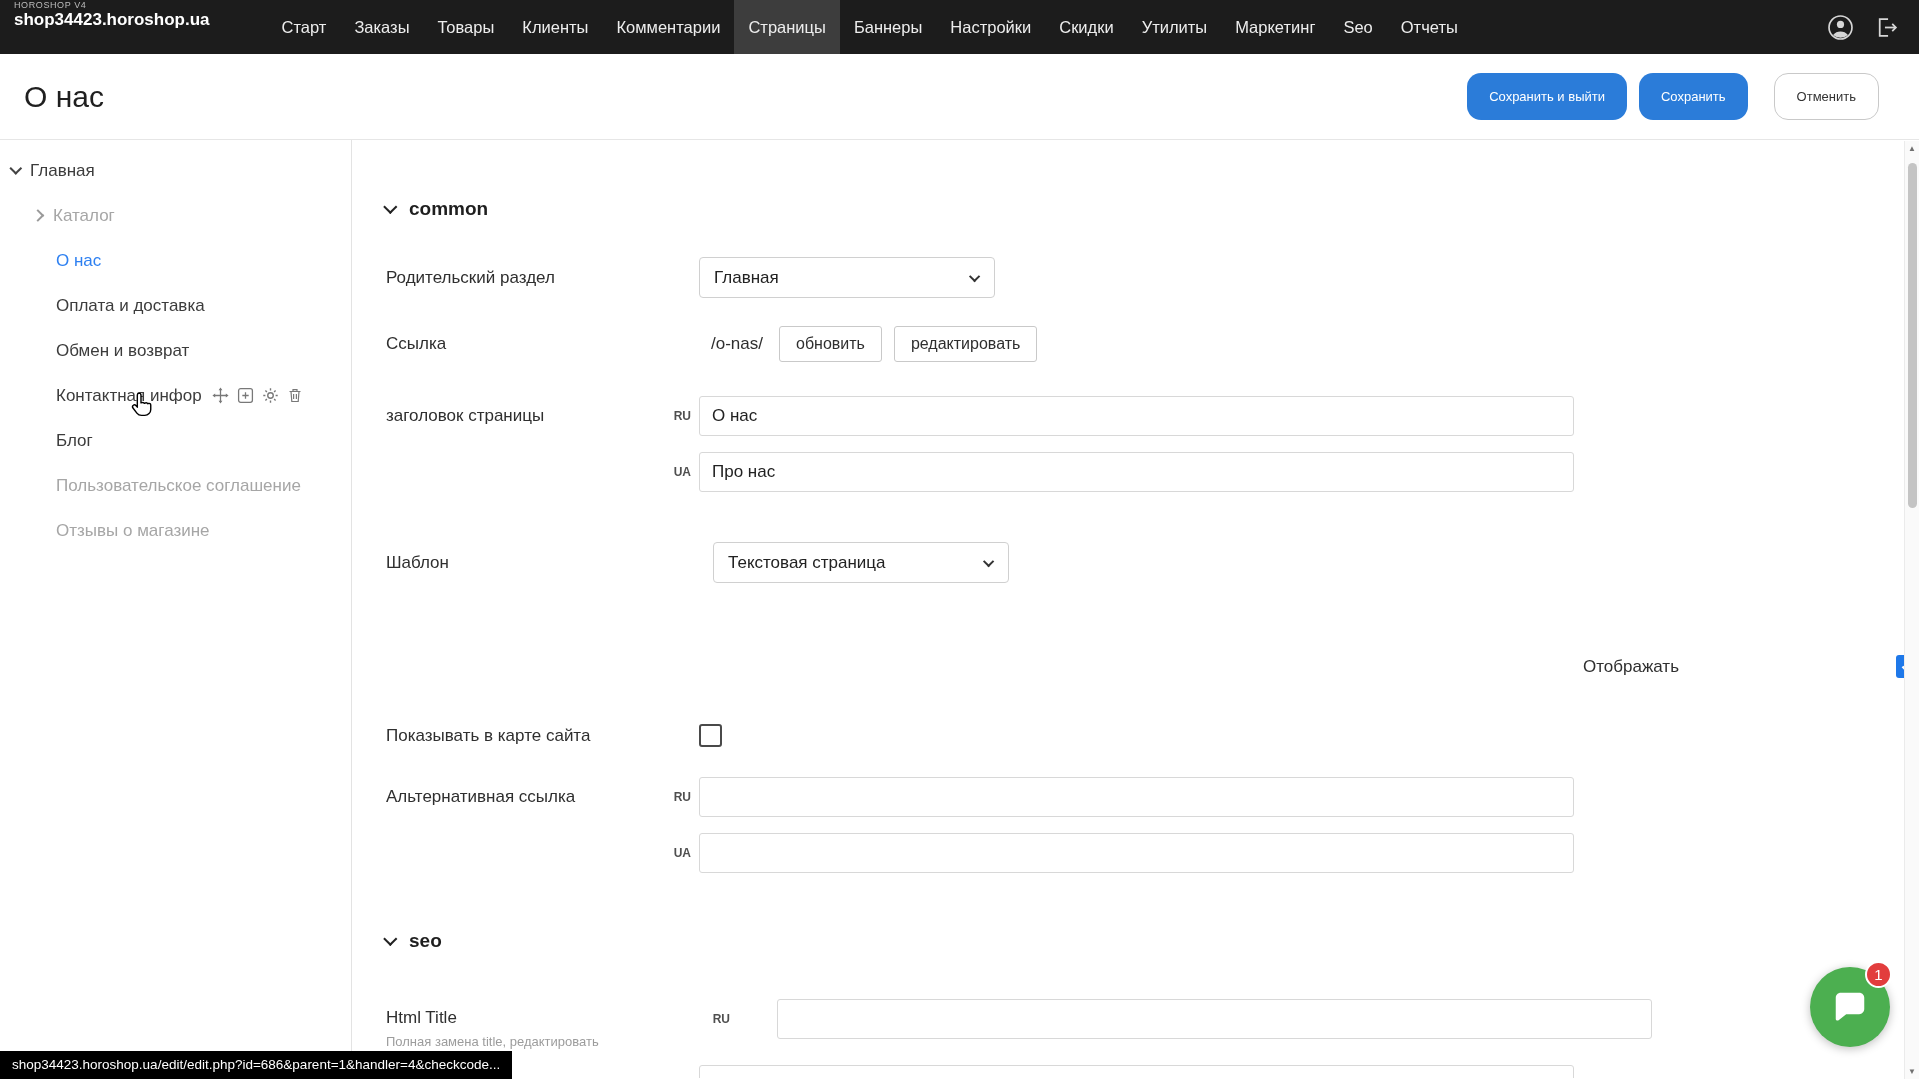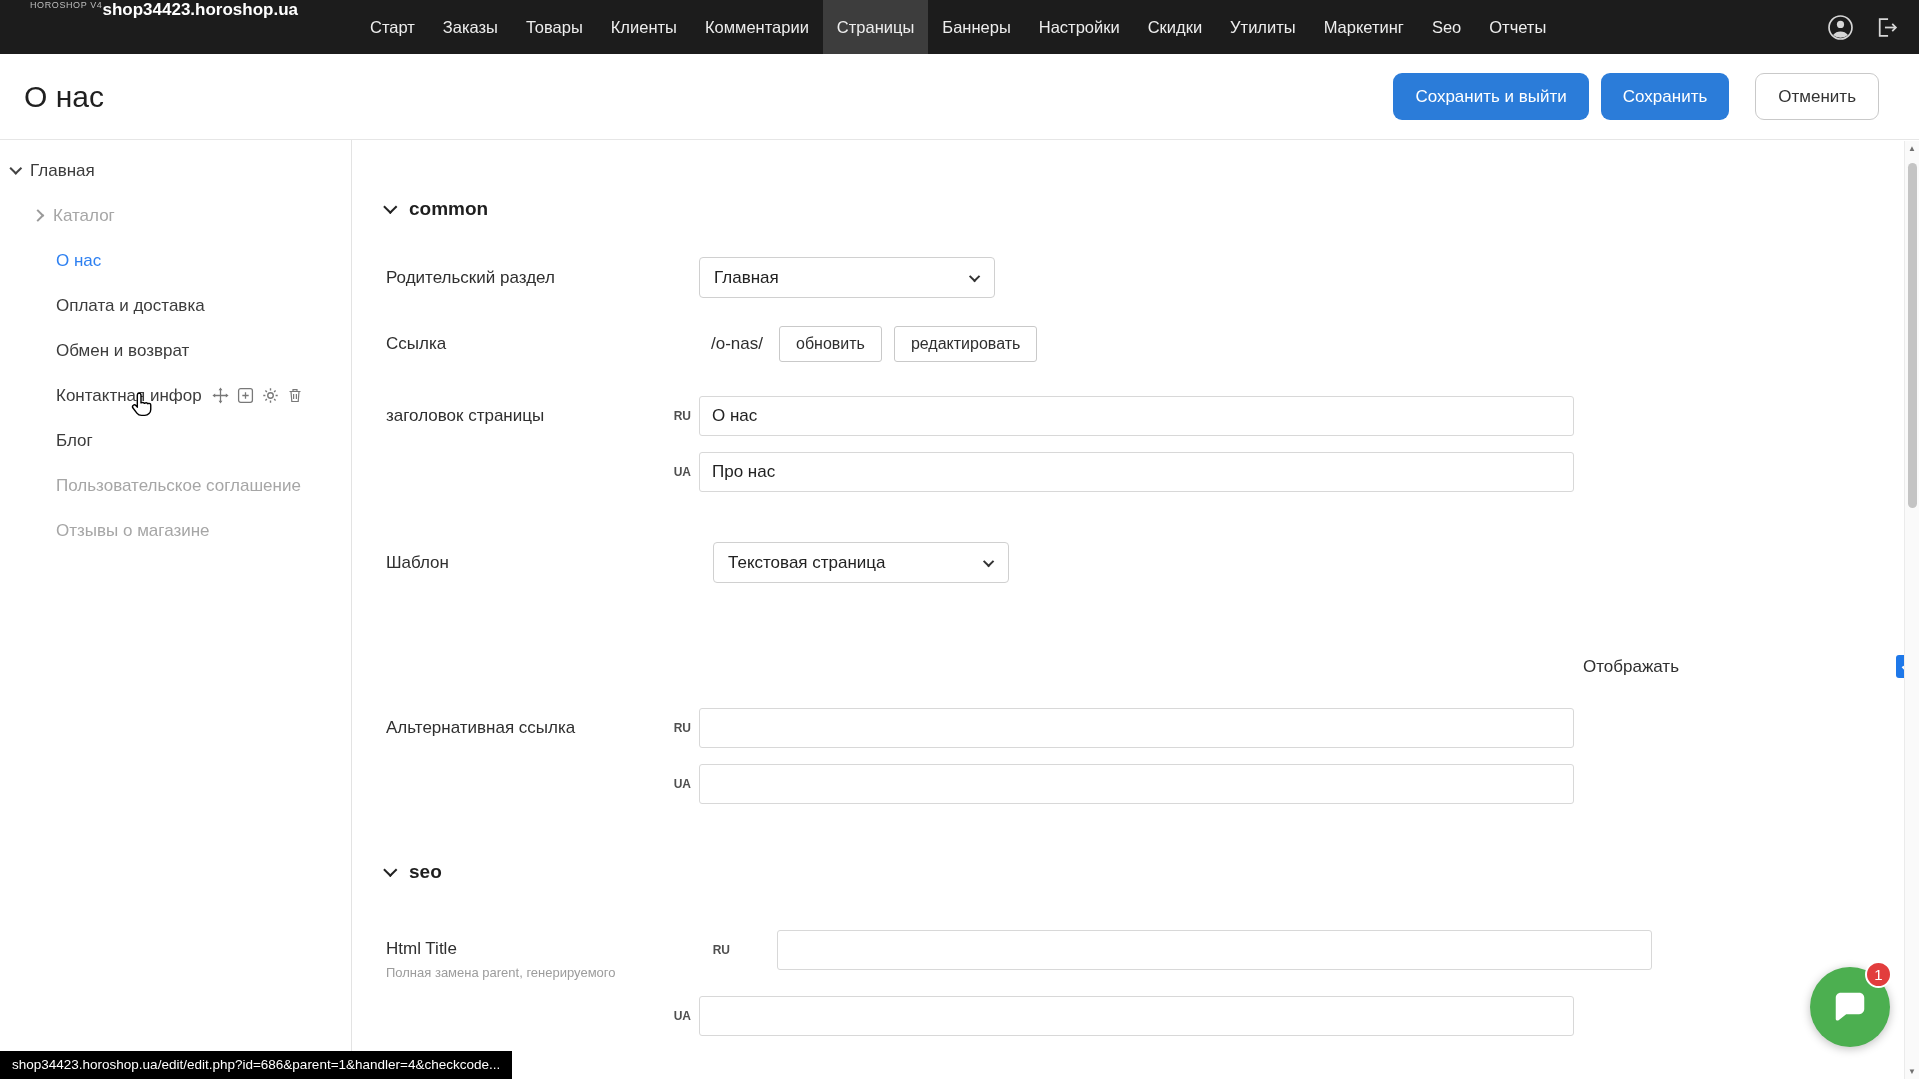--- a/index.html
+++ b/index.html
@@ -1,34 +1,34 @@
 <!DOCTYPE html>
 <html><head>
 <meta charset="utf-8">
 <style>
   * { margin:0; padding:0; box-sizing:border-box; }
   html,body { width:1919px; height:1079px; overflow:hidden; background:#fff;
               font-family:"Liberation Sans", sans-serif; position:relative; }
 
   
   .topbar { height:54px; background:#1c1c1c; display:flex; align-items:stretch; color:#fff; }
-  .logo { margin-left:30px; display:flex; flex-direction:row; line-height:1.15; cursor:pointer; }
+  .logo { margin-left:14px; display:flex; flex-direction:column; line-height:1.15; cursor:pointer; }
   .logo-small { font-size:9px; color:#bdbdbd; letter-spacing:.6px; }
   .logo-domain { font-size:17px; font-weight:700; }
   .menu { display:flex; margin-left:58px; align-items:stretch; }
   .menu-item { display:flex; align-items:center; padding:0 14px; font-size:16.5px; color:#ededed; cursor:pointer; white-space:nowrap; }
   .menu-item.active { background:#3d3d3d; }
   .topbar-right { margin-left:auto; margin-right:20px; display:flex; align-items:center; gap:20px; }
   .icon-btn { display:flex; align-items:center; cursor:pointer; }
 
   
   .page-header { height:86px; display:flex; align-items:center; border-bottom:1px solid #e6e6e6; background:#fff; }
   .page-title { font-size:30px; font-weight:400; color:#1f1f1f; margin-left:24px; }
   .header-actions { margin-left:auto; margin-right:40px; display:flex; align-items:center; }
-  .btn { height:47px; border:none; border-radius:9px; font-size:17px; font-family:inherit; cursor:pointer; padding:1px 22px; white-space:nowrap; }
+  .btn { height:47px; border:none; border-radius:14px; font-size:13px; font-family:inherit; cursor:pointer; padding:1px 22px; white-space:nowrap; }
   .btn-blue { background:#2b7cd9; color:#fff; }
   .btn-white { background:#fff; color:#333; border:1px solid #c9c9c9; }
   .gap-sm { margin-left:12px; } .gap-lg { margin-left:26px; }
 
   
   .page-body { display:flex; height:938px; }
   .sidebar { width:352px; flex-shrink:0; border-right:1px solid #e3e3e3; padding-top:8px; }
   .tree-row { height:45px; display:flex; align-items:center; font-size:17px; color:#3c3c3c; cursor:pointer; }
   .indent-root { padding-left:12px; }
   .indent-chev { padding-left:32px; }
@@ -250,41 +250,46 @@
       <div class="form-row row-display">
         <div class="flabel">Отображать</div>
         <div class="langcell"></div>
         <div class="checkbox checked">
           <svg width="14" height="11" viewBox="0 0 14 11">
               <path d="M1.5 5.5L5.2 9.2L12.5 1.8" stroke="#fff" stroke-width="2.4" fill="none"></path>
             </svg>
         </div>
       </div>
 
+      <div class="form-row row-sitemap">
+        <div class="flabel">Показывать в карте сайта</div>
+        <div class="langcell"></div>
+        <div class="checkbox unchecked"></div>
+      </div>
 
       <div class="form-row row-alt1">
         <div class="flabel">Альтернативная ссылка</div>
         <div class="langcell">RU</div>
         <input class="text-input" value="" style="">
       </div>
       <div class="form-row row-stack">
         <div class="flabel"></div>
         <div class="langcell">UA</div>
         <input class="text-input" value="" style="">
       </div>
 
       <div class="section-header sec-seo">
         <span class="sec-chev"></span>
         <span>seo</span>
       </div>
 
       <div class="form-row row-html1">
         <div class="flabel">
           <div>Html Title</div>
-          <div class="note">Полная замена parent, генерируемого</div>
+          <div class="note">Полная замена title, редактировать</div>
         </div>
         <div class="langcell" style="padding-top:13px;">RU</div>
         <input class="text-input" value="" style="">
       </div>
       <div class="form-row row-stack">
         <div class="flabel"></div>
         <div class="langcell">UA</div>
         <input class="text-input" value="" style="">
       </div>
 

